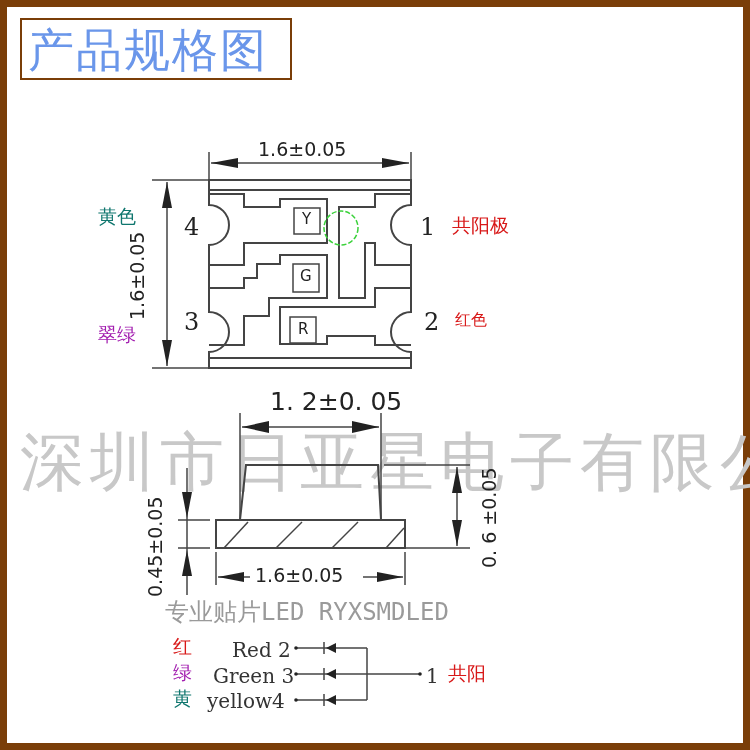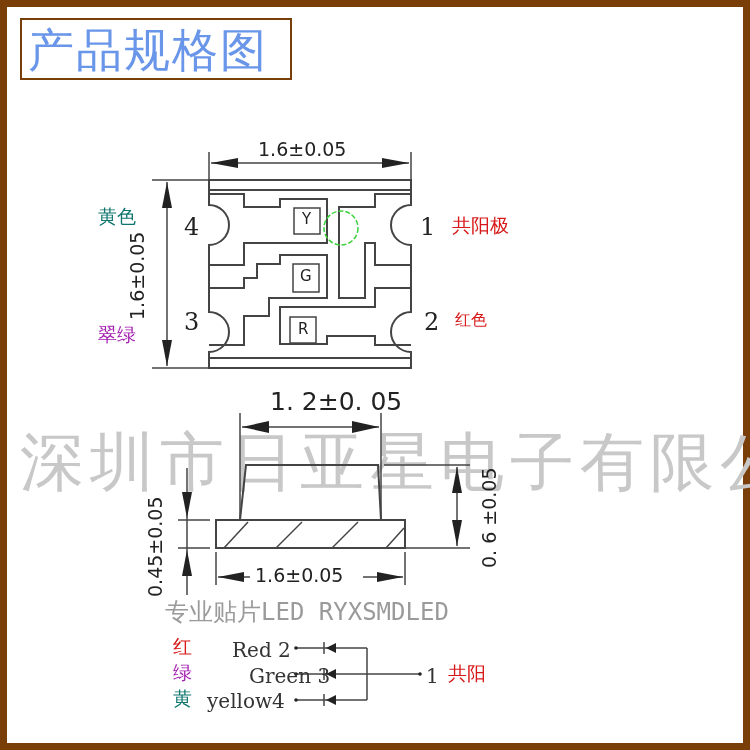--- a/index.html
+++ b/index.html
@@ -145,17 +145,17 @@
 <div class="lbl dim" style="left:146px; top:597px; font-size:19px; transform:rotate(-90deg); transform-origin:left top;">0.45±0.05</div>
 <div class="lbl dim" style="left:480px; top:568px; font-size:19px; transform:rotate(-90deg); transform-origin:left top;">0. 6 ±0.05</div>
 
 <div class="sub-watermark">专业贴片LED RYXSMDLED</div>
 
 <div class="lbl cn-red" style="left:173px; top:637px; font-size:19px;">红</div>
 <div class="lbl cn-green" style="left:173px; top:663px; font-size:19px;">绿</div>
 <div class="lbl cn-yellow" style="left:173px; top:689px; font-size:19px;">黄</div>
 
 <div class="lbl ckt" style="left:232px; top:640px;">Red 2</div>
-<div class="lbl ckt" style="left:213px; top:666px;margin-left:36px;">Green 3</div>
+<div class="lbl ckt" style="left:213px; top:666px;">Green 3</div>
 <div class="lbl ckt" style="left:207px; top:691px;">yellow4</div>
 
 <div class="lbl ckt" style="left:426px; top:666px;">1</div>
 <div class="lbl cn-red" style="left:448px; top:664px; font-size:19px;">共阳</div>
 
 </body></html>

